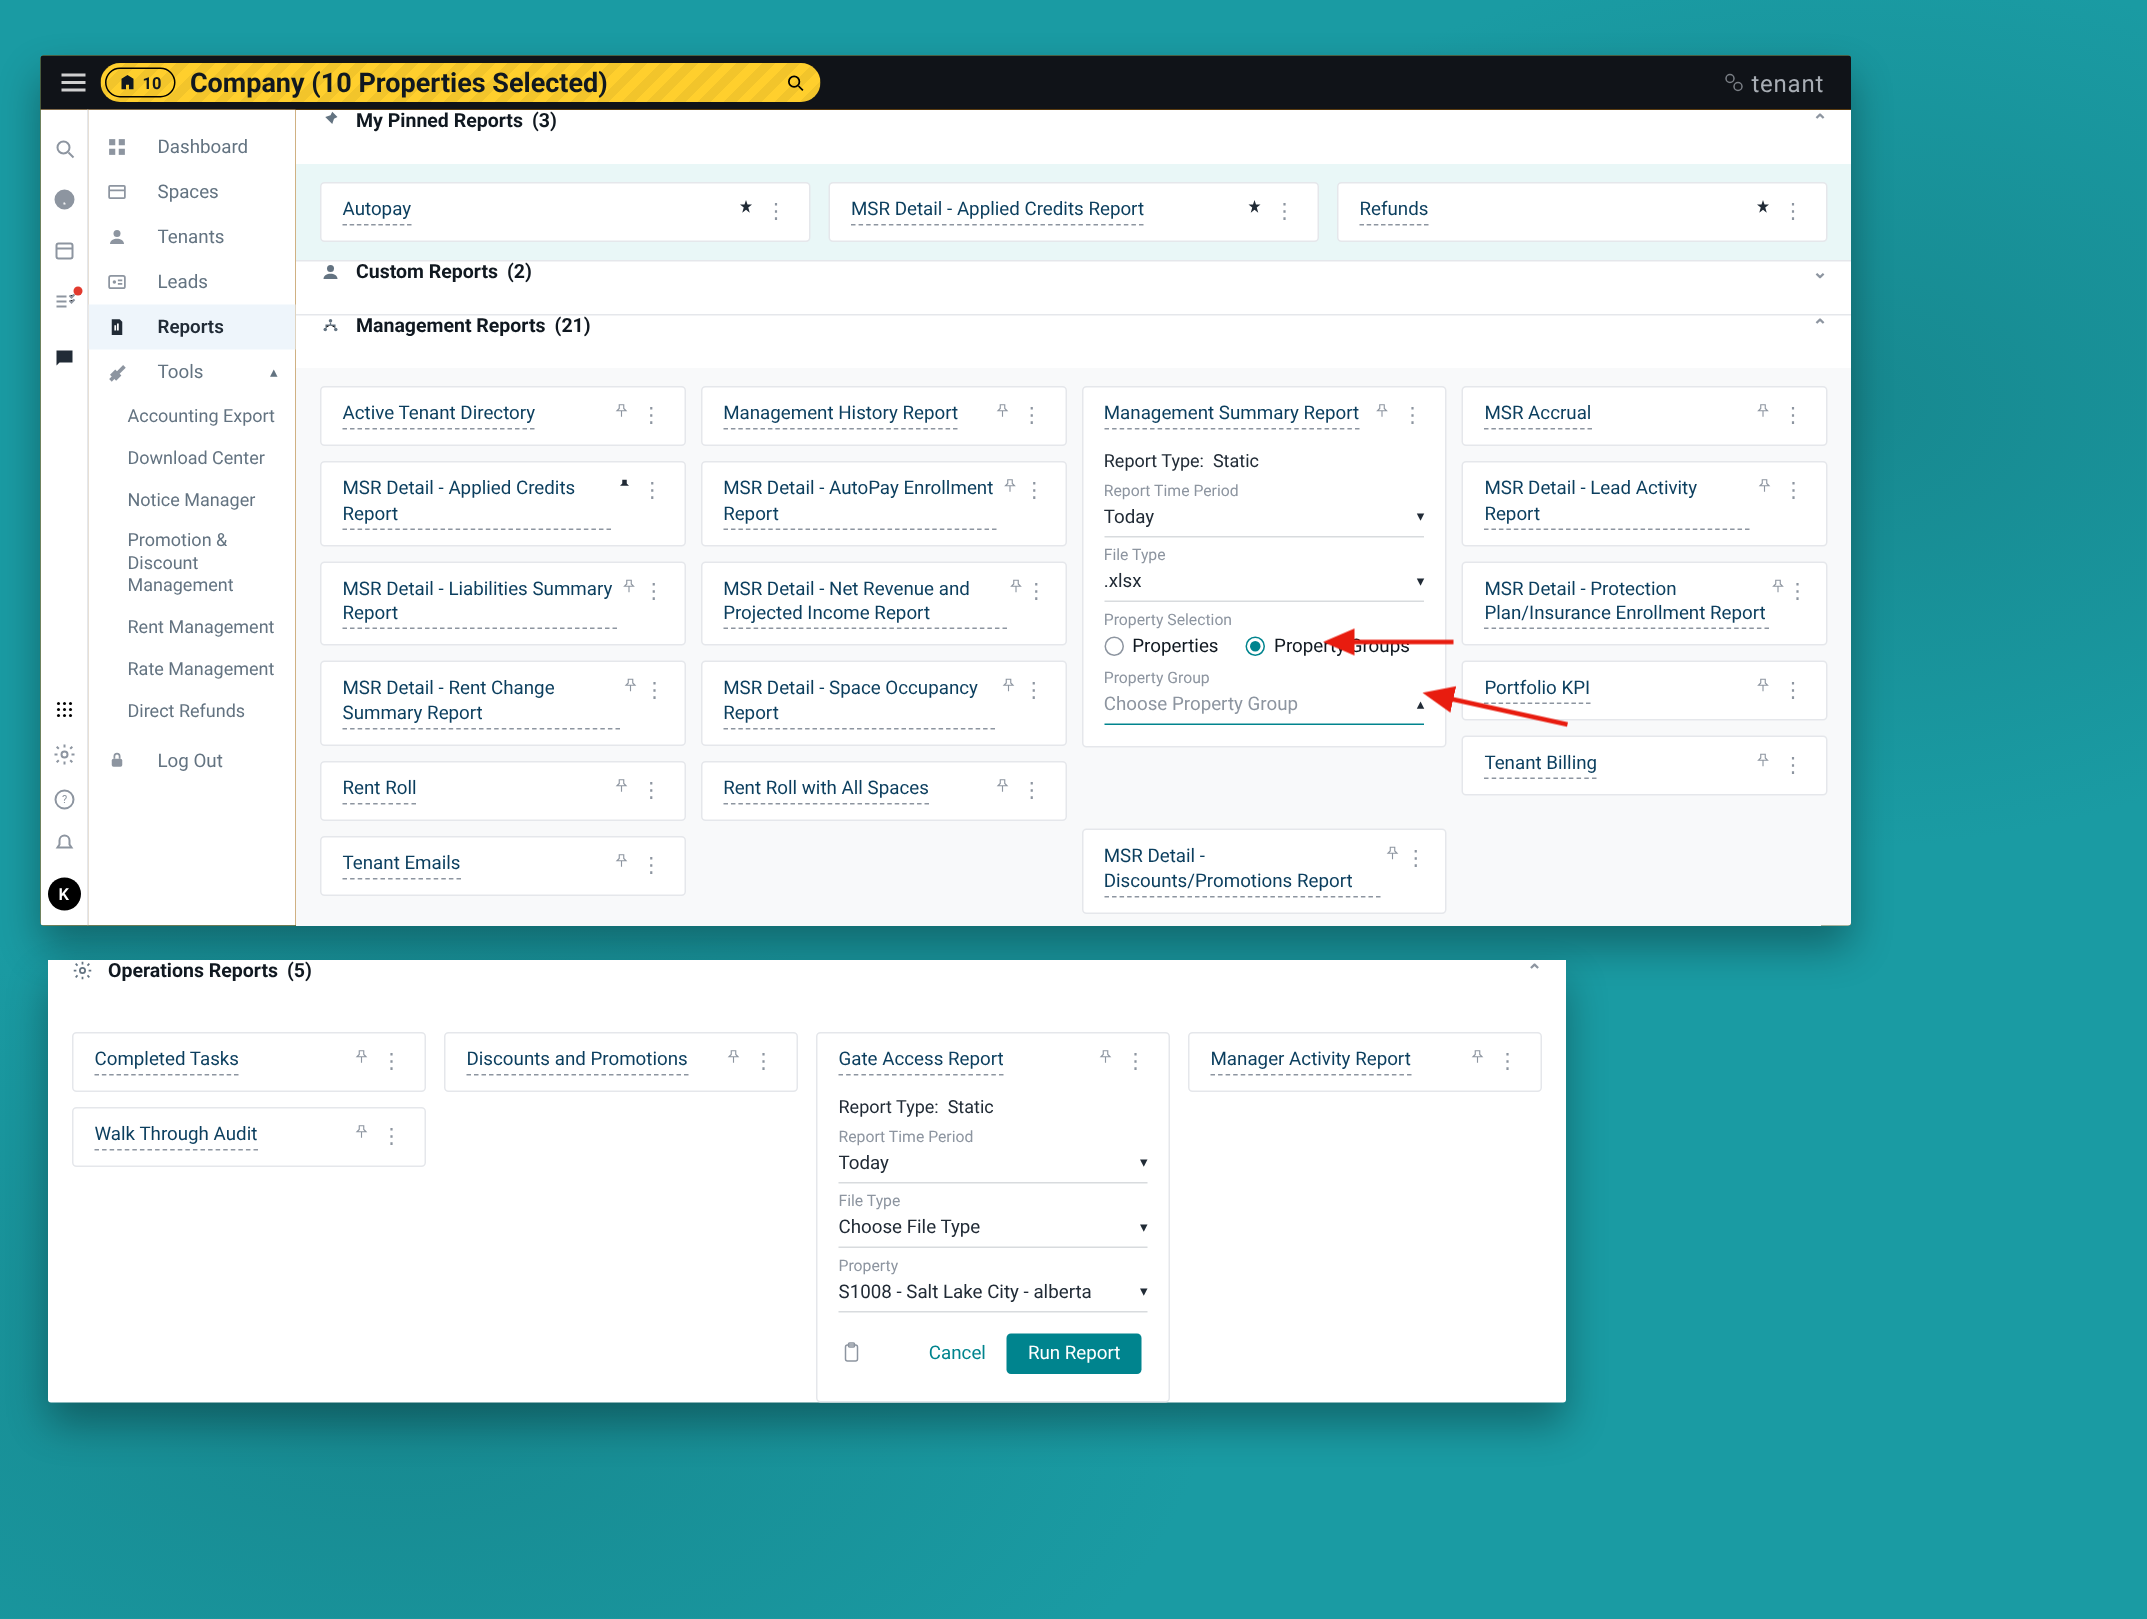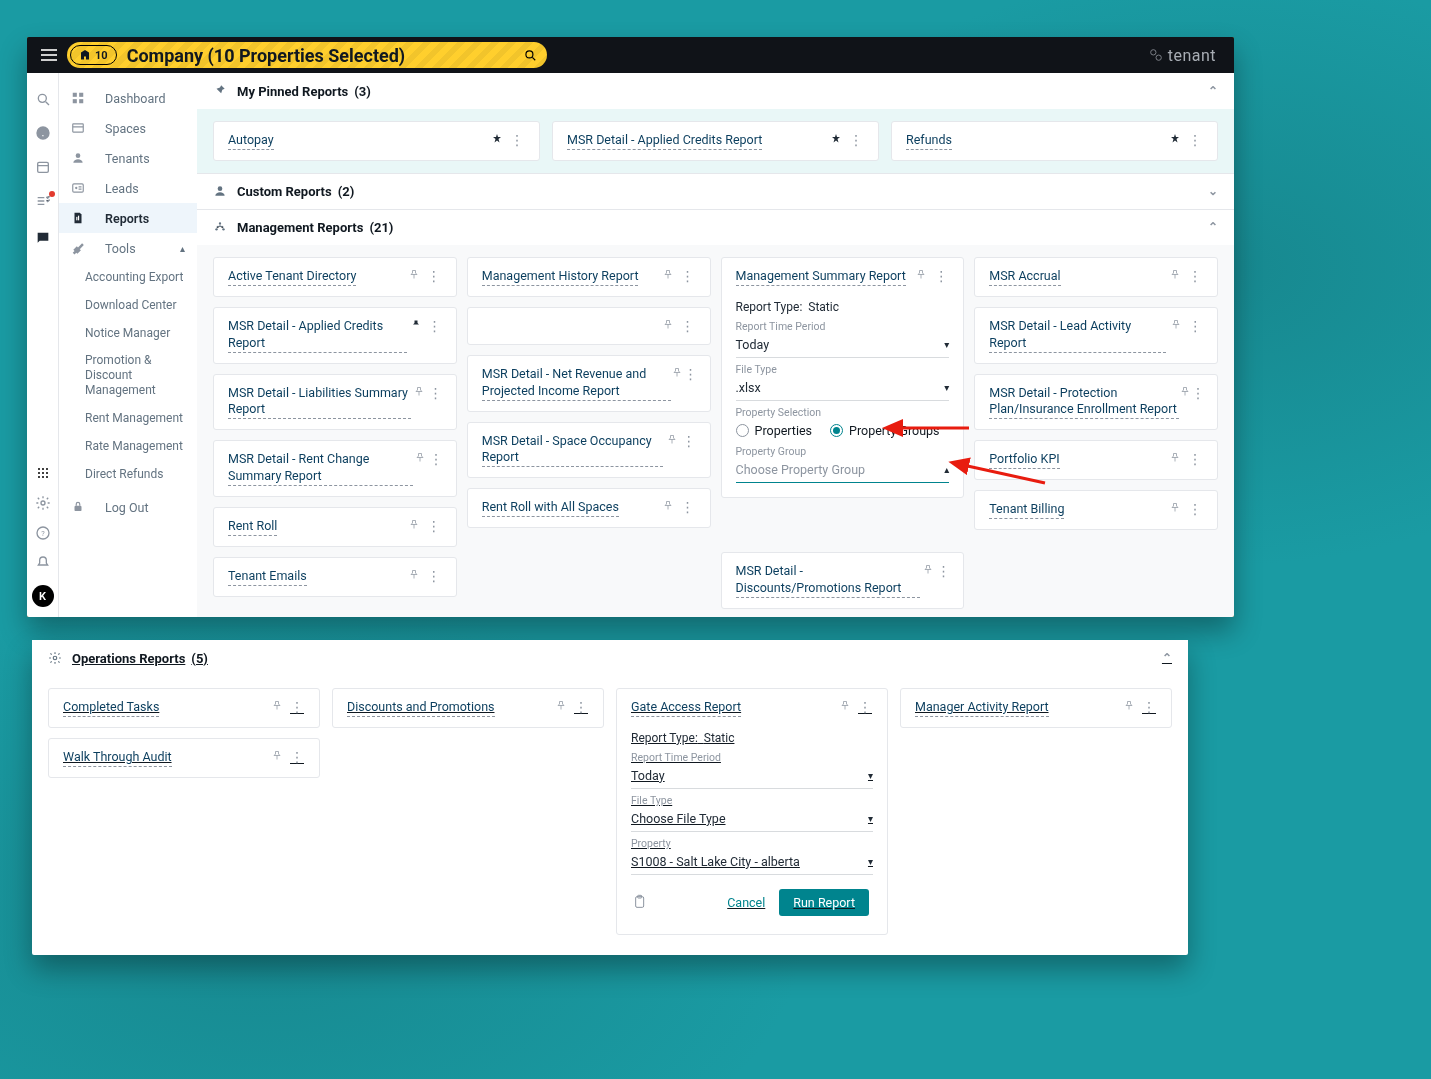--- a/index.html
+++ b/index.html
@@ -118,21 +118,21 @@
   .nav-sub { padding-left: 26px; color: var(--grey-600); height:28px; display:flex; align-items:center; font-size:12px; }
   .nav-item .caret { margin-left:auto; font-size:10px; }
 
   
   .main {
     flex:1; background: var(--grey-50);
     overflow-y: auto; overflow-x: hidden;
     padding: 0 0 10px 0;
   }
   .section-hdr {
-    display:flex; align-items:center;
+    display:flex; align-items:flex-start;
     background:#fff; height:36px; padding: 0 16px;
     border-top: 1px solid var(--border);
     font-size:13px; font-weight:700; color: var(--text-dark);
   }
   .section-hdr:first-child { border-top:none; }
   .section-hdr .count { font-weight:700; margin-left:4px; }
   .section-hdr .chev { margin-left:auto; color: var(--grey-500); font-size:12px; }
   .section-hdr .hdr-icon { margin-right:10px; color: var(--grey-600); }
 
   .section-body {
@@ -221,26 +221,24 @@
   
   .arrow {
     position:absolute; z-index:30; pointer-events:none;
   }
   .arrow svg { overflow:visible; }
 
   
   .ops-panel {
     position:absolute;
     top: 640px; left: 32px;
-    width: 1156px;
+    width: 1012px;
     background:#fff;
     border-radius:2px;
     box-shadow: 0 14px 28px rgba(0,0,0,0.33);
-    padding-bottom: 20px;
-    text-decoration: underline;
   }
   .ops-panel .section-hdr { border-top:none; }
   .ops-grid {
     display:grid;
     grid-template-columns: repeat(4, 1fr);
     gap: 12px;
     padding: 12px 16px 0 16px;
     align-items:start;
   }
   .ops-grid .col { display:flex; flex-direction:column; }
@@ -559,20 +557,21 @@
                   <span class="name">Management History Report</span>
                   <span class="spacer"></span>
                   <span class="pin"><svg width="12" height="12" viewBox="0 0 24 24">
                       <path fill="none" stroke="currentColor" stroke-width="1.5" d="M9 3h6v5l3 3H6l3-3V3zM12 11v8"></path>
                     </svg></span>
                   <span class="more">⋮</span>
                 </div>
               </div>
             <div class="rpt-tile">
                 <div class="rpt-head">
+                  <span class="name">MSR Detail - AutoPay Enrollment Report</span>
                   <span class="spacer"></span>
                   <span class="pin"><svg width="12" height="12" viewBox="0 0 24 24">
                       <path fill="none" stroke="currentColor" stroke-width="1.5" d="M9 3h6v5l3 3H6l3-3V3zM12 11v8"></path>
                     </svg></span>
                   <span class="more">⋮</span>
                 </div>
               </div>
             <div class="rpt-tile">
                 <div class="rpt-head">
                   <span class="name">MSR Detail - Net Revenue and Projected Income Report</span>

